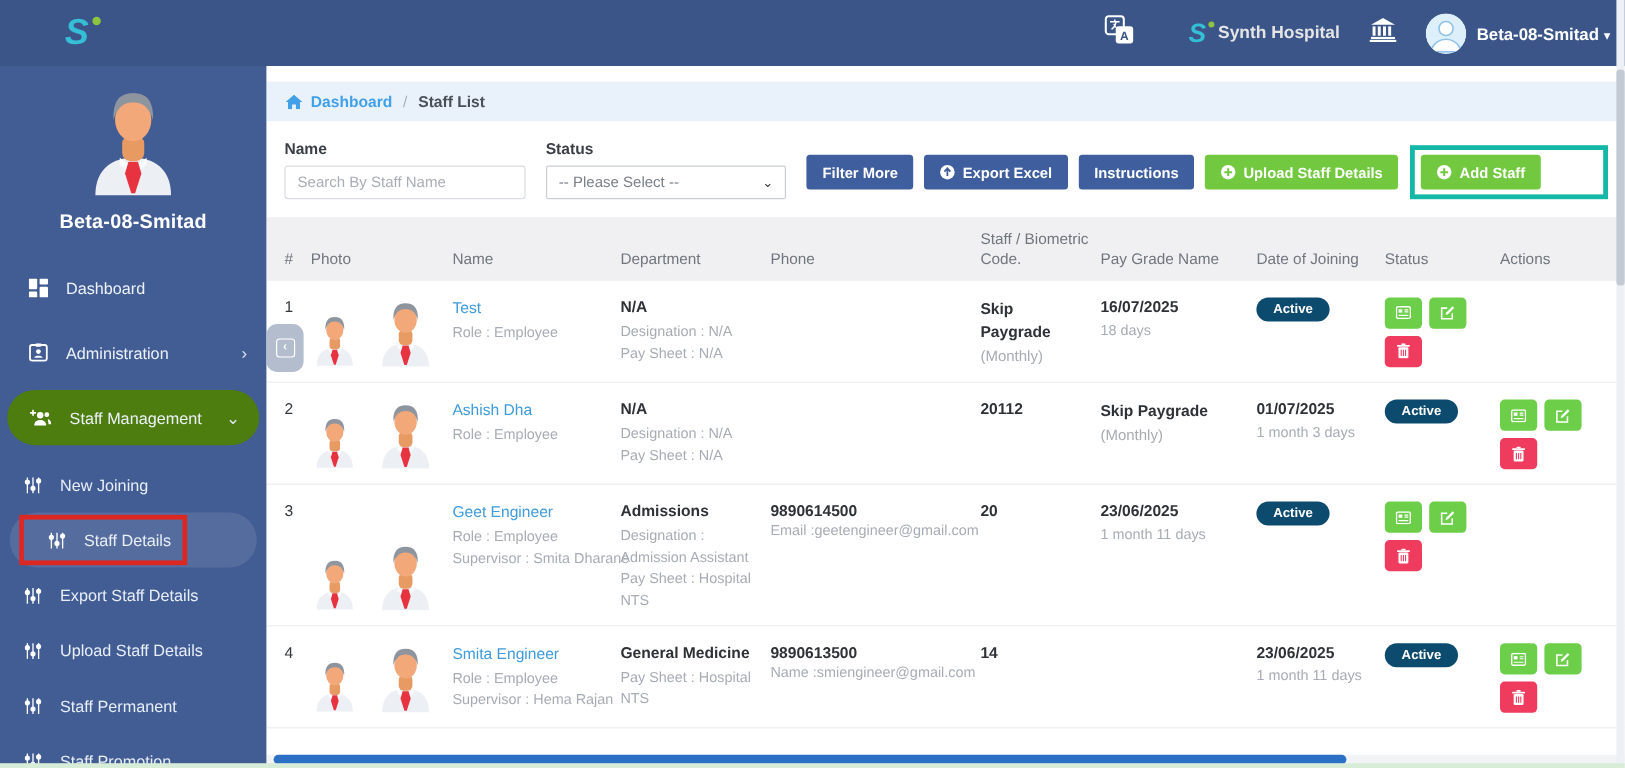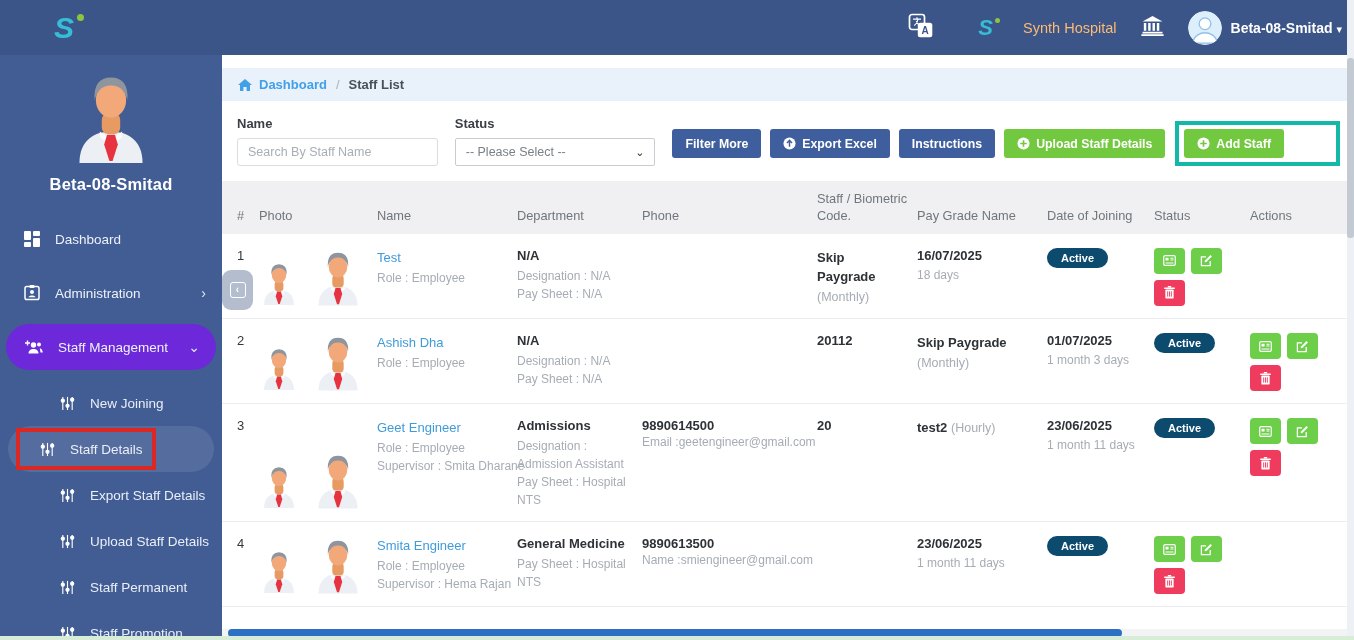--- a/index.html
+++ b/index.html
@@ -12,35 +12,35 @@
   
   .topbar{ position:absolute; top:0; left:0; width:1354px; height:55px;
     background:#3B5588; display:flex; align-items:center; z-index:20; }
   .topbar-left{ width:222px; padding-left:54px; flex:none; }
   .s-logo{ font-style:italic; font-weight:bold; color:#35BFD6; position:relative; display:inline-block; line-height:1; }
   .s-logo .dot{ position:absolute; background:#8CC63F; border-radius:50%; }
   .s-logo.big{ font-size:30px; } .s-logo.big .dot{ width:7px;height:7px; top:1px; right:-10px; }
   .s-logo.small{ font-size:22px; } .s-logo.small .dot{ width:5px;height:5px; top:1px; right:-7px; }
   .topbar-right{ margin-left:auto; display:flex; align-items:center; padding-right:12px; }
   .tb-gap-lg{ margin-right:44px; } .tb-gap-md{ margin-right:24px; } .tb-gap-sm{ margin-right:10px; }
-  .hospital-name{ color:#fdba74; font-weight:normal; font-size:14.5px; margin-left:20px; }
+  .hospital-name{ color:#e5e5e5; font-weight:bold; font-size:14.5px; }
   .avatar-circle{ width:34px; height:34px; border-radius:50%; overflow:hidden; flex:none; }
   .user-name{ color:#fff; font-weight:bold; font-size:14px; margin-left:9px; white-space:nowrap; }
   .caret{ color:#fff; font-size:11px; margin-left:4px; }
   
   .sidebar{ position:absolute; left:0; top:55px; width:222px; height:585px; background:#425C94; z-index:5; }
   .profile{ text-align:center; padding-top:16px; }
   .profile-name{ color:#fff; font-weight:bold; font-size:16.5px; margin-top:8px; letter-spacing:.2px; }
   .nav{ margin-top:22px; }
   .nav-item{ height:46px; display:flex; align-items:center; gap:15px; padding:0 16px 0 24px;
     color:#EDF2FA; font-size:13.5px; margin-bottom:8px; }
   .nav-item .chev{ margin-left:auto; font-size:14px; color:#DDE6F2; }
-  .nav-item.active{ background:#6d28d9; border-radius:26px; margin:4px 6px 10px 6px; padding-left:18px;justify-content:space-between; }
+  .nav-item.active{ background:#4d7c0f; border-radius:26px; margin:4px 6px 10px 6px; padding-left:18px;justify-content:space-between; }
   .subnav-row{ position:relative; height:46px; display:flex; align-items:center; gap:15px;
-    padding-left:60px; color:#E9EFF8; font-size:13.5px; }
+    padding-left:20px; color:#E9EFF8; font-size:13.5px; }
   .subnav-row.current{ background:rgba(255,255,255,0.10); border-radius:26px; margin:0 8px; padding-left:32px; }
   .annot{ position:absolute; border:4px solid #DC2823; pointer-events:none; z-index:30; }
   .annot-staff-details{ left:8px; top:2px; width:140px; height:42px; }
   
   .main{ position:absolute; left:222px; top:55px; width:1132px; height:585px; background:#fff; overflow:hidden; }
   .crumb{ margin-top:13px; height:33px; background:#E9F2FB; display:flex; align-items:center; gap:9px;
     padding:0 16px; font-size:13px; font-weight:bold; }
   .crumb-home{ color:#41A0E8; display:flex; align-items:center; gap:7px; text-decoration:none; }
   .crumb-sep{ color:#A9B0B8; font-weight:normal; }
   .crumb-current{ color:#4A5057; }
@@ -521,24 +521,20 @@
             <div>Pay Sheet : Hospital NTS</div>
           </div>
     </div>
     <div>
       <div class="strong">9890614500</div>
       <div class="sub nowrap-sub">
             <div>Email :geetengineer@gmail.com</div>
           </div>
     </div>
     <div class="strong">20</div>
-    <div class="pay-cell">
-      <span class="pay-main">test2</span>
-      <span class="pay-paren">(Hourly)</span>
-    </div>
     <div>
       <div class="strong">23/06/2025</div>
       <div class="sub doj-sub">
             <div>1 month 11 days</div>
           </div>
     </div>
     <div>
       <span class="badge">Active</span>
     </div>
     <div class="actions">
@@ -598,20 +594,21 @@
       <div class="sub">
             <div>Pay Sheet : Hospital NTS</div>
           </div>
     </div>
     <div>
       <div class="strong">9890613500</div>
       <div class="sub nowrap-sub">
             <div>Name :smiengineer@gmail.com</div>
           </div>
     </div>
+    <div class="strong">14</div>
     <div class="pay-cell">
       <span class="pay-main"></span>
       <span class="pay-paren"></span>
     </div>
     <div>
       <div class="strong">23/06/2025</div>
       <div class="sub doj-sub">
             <div>1 month 11 days</div>
           </div>
     </div>

